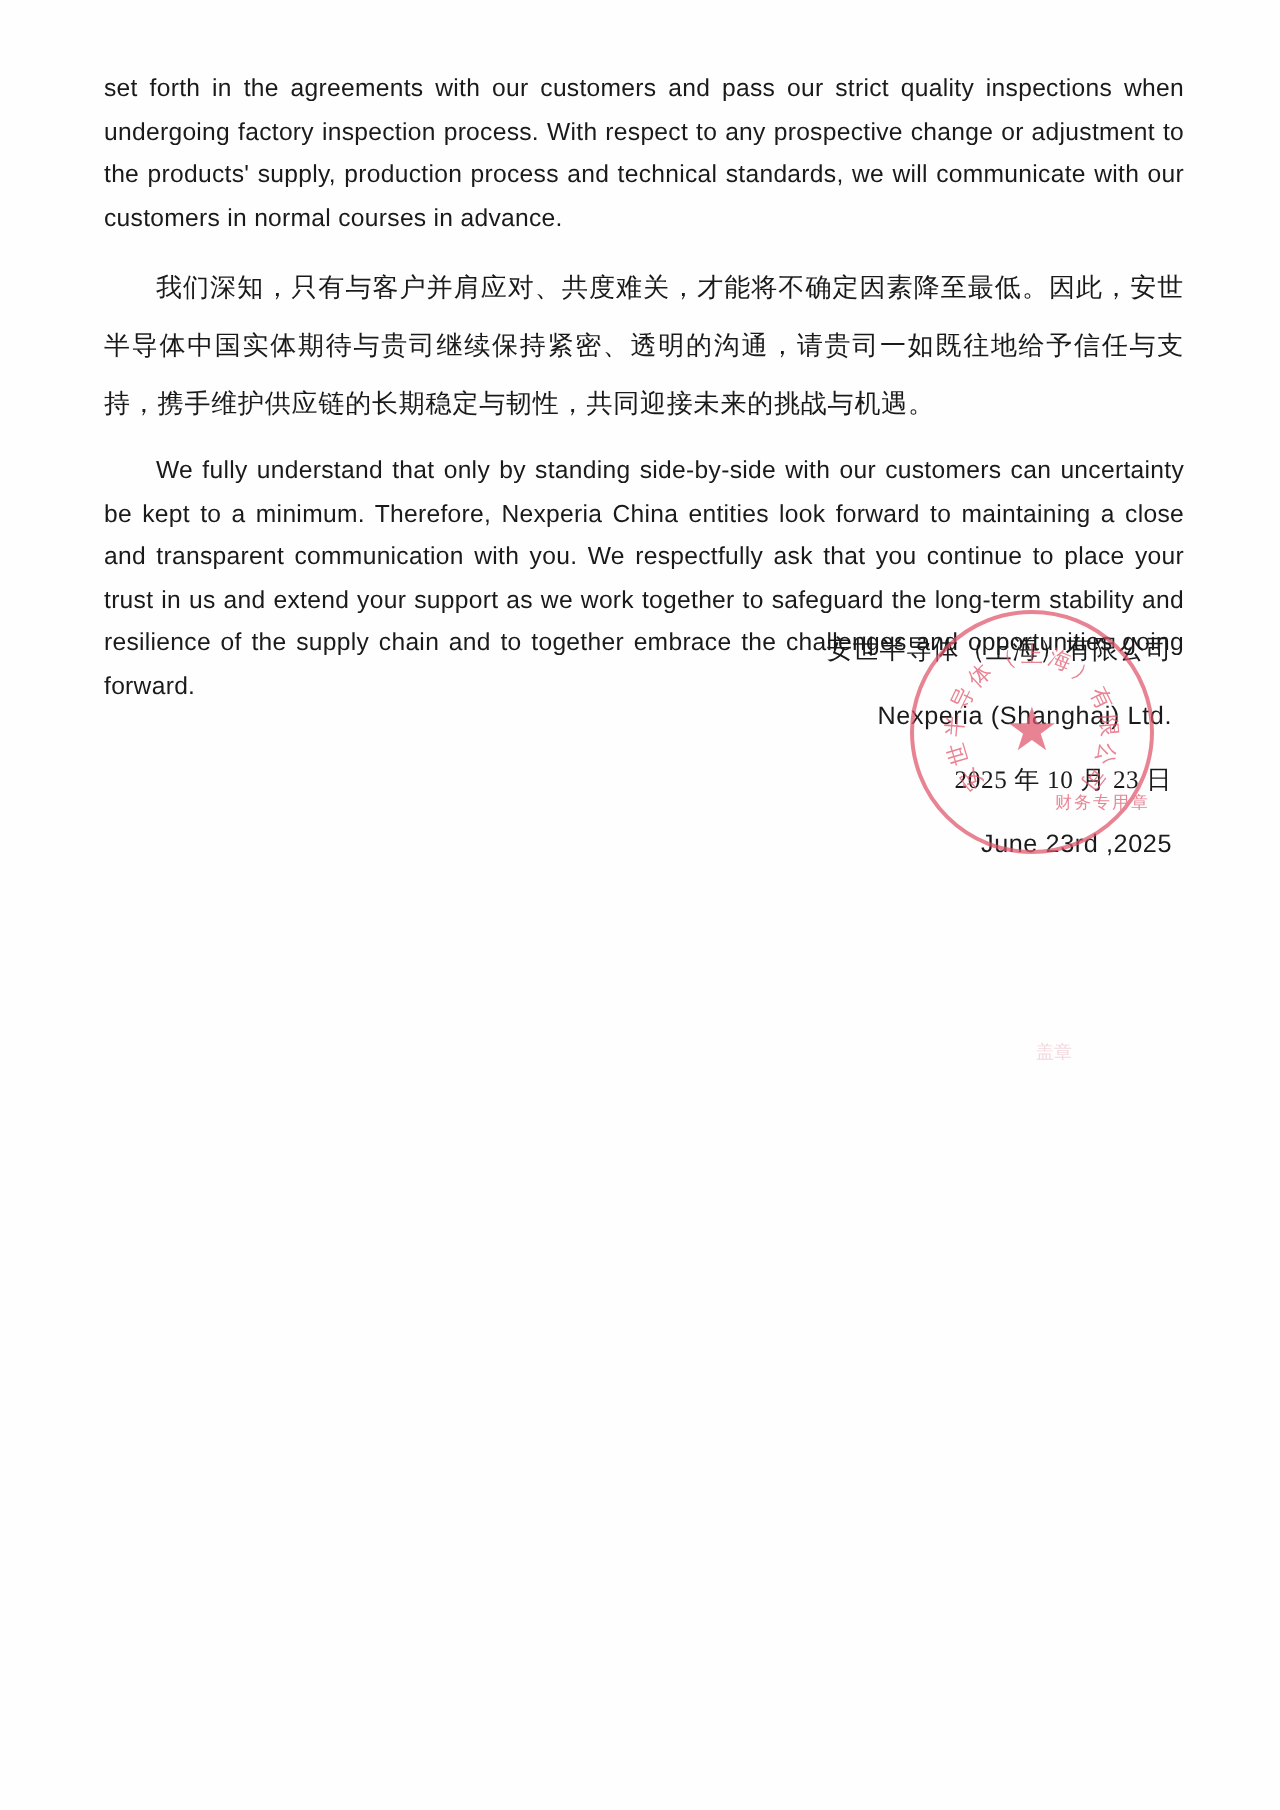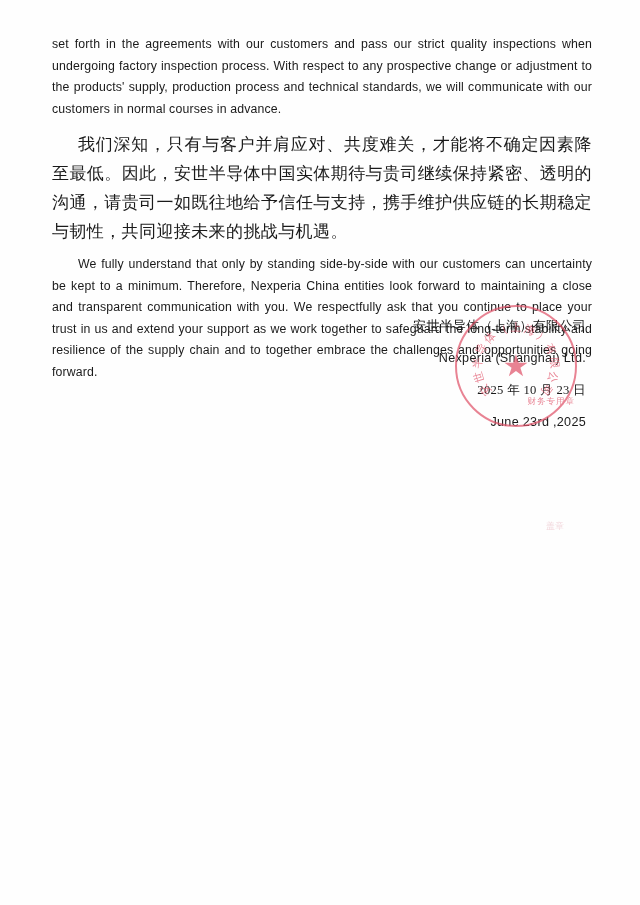--- a/index.html
+++ b/index.html
@@ -42,21 +42,21 @@
 
   .para-en {
     font-family: "Liberation Sans", sans-serif;
     font-size: 12.3px;
     line-height: 21.5px;
     letter-spacing: 0.15px;
   }
 
   .para-cn {
     font-family: "DejaVu Sans", "Liberation Sans", sans-serif;
-    font-size: 17px;
+    font-size: 13px;
     line-height: 29px;
     letter-spacing: 0.4px;
     text-align: justify;
   }
 
   .indent {
     text-indent: 26px;
   }
 
   .gap-a { height: 10px; }
@@ -136,21 +136,21 @@
     bottom: 17px;
     text-align: right;
     font-family: "DejaVu Sans", "Liberation Sans", sans-serif;
     font-size: 8.5px;
     color: #e0556b;
     letter-spacing: 1px;
   }
 
   .faint-mark {
     position: absolute;
-    left: 546px;
+    left: 518px;
     top: 520px;
     width: 40px;
     height: 60px;
     color: #e9b9c2;
     font-family: Liberation Sans, sans-serif;
     font-size: 9px;
     opacity: 0.55;
     line-height: 12px;
   }
 </style>

